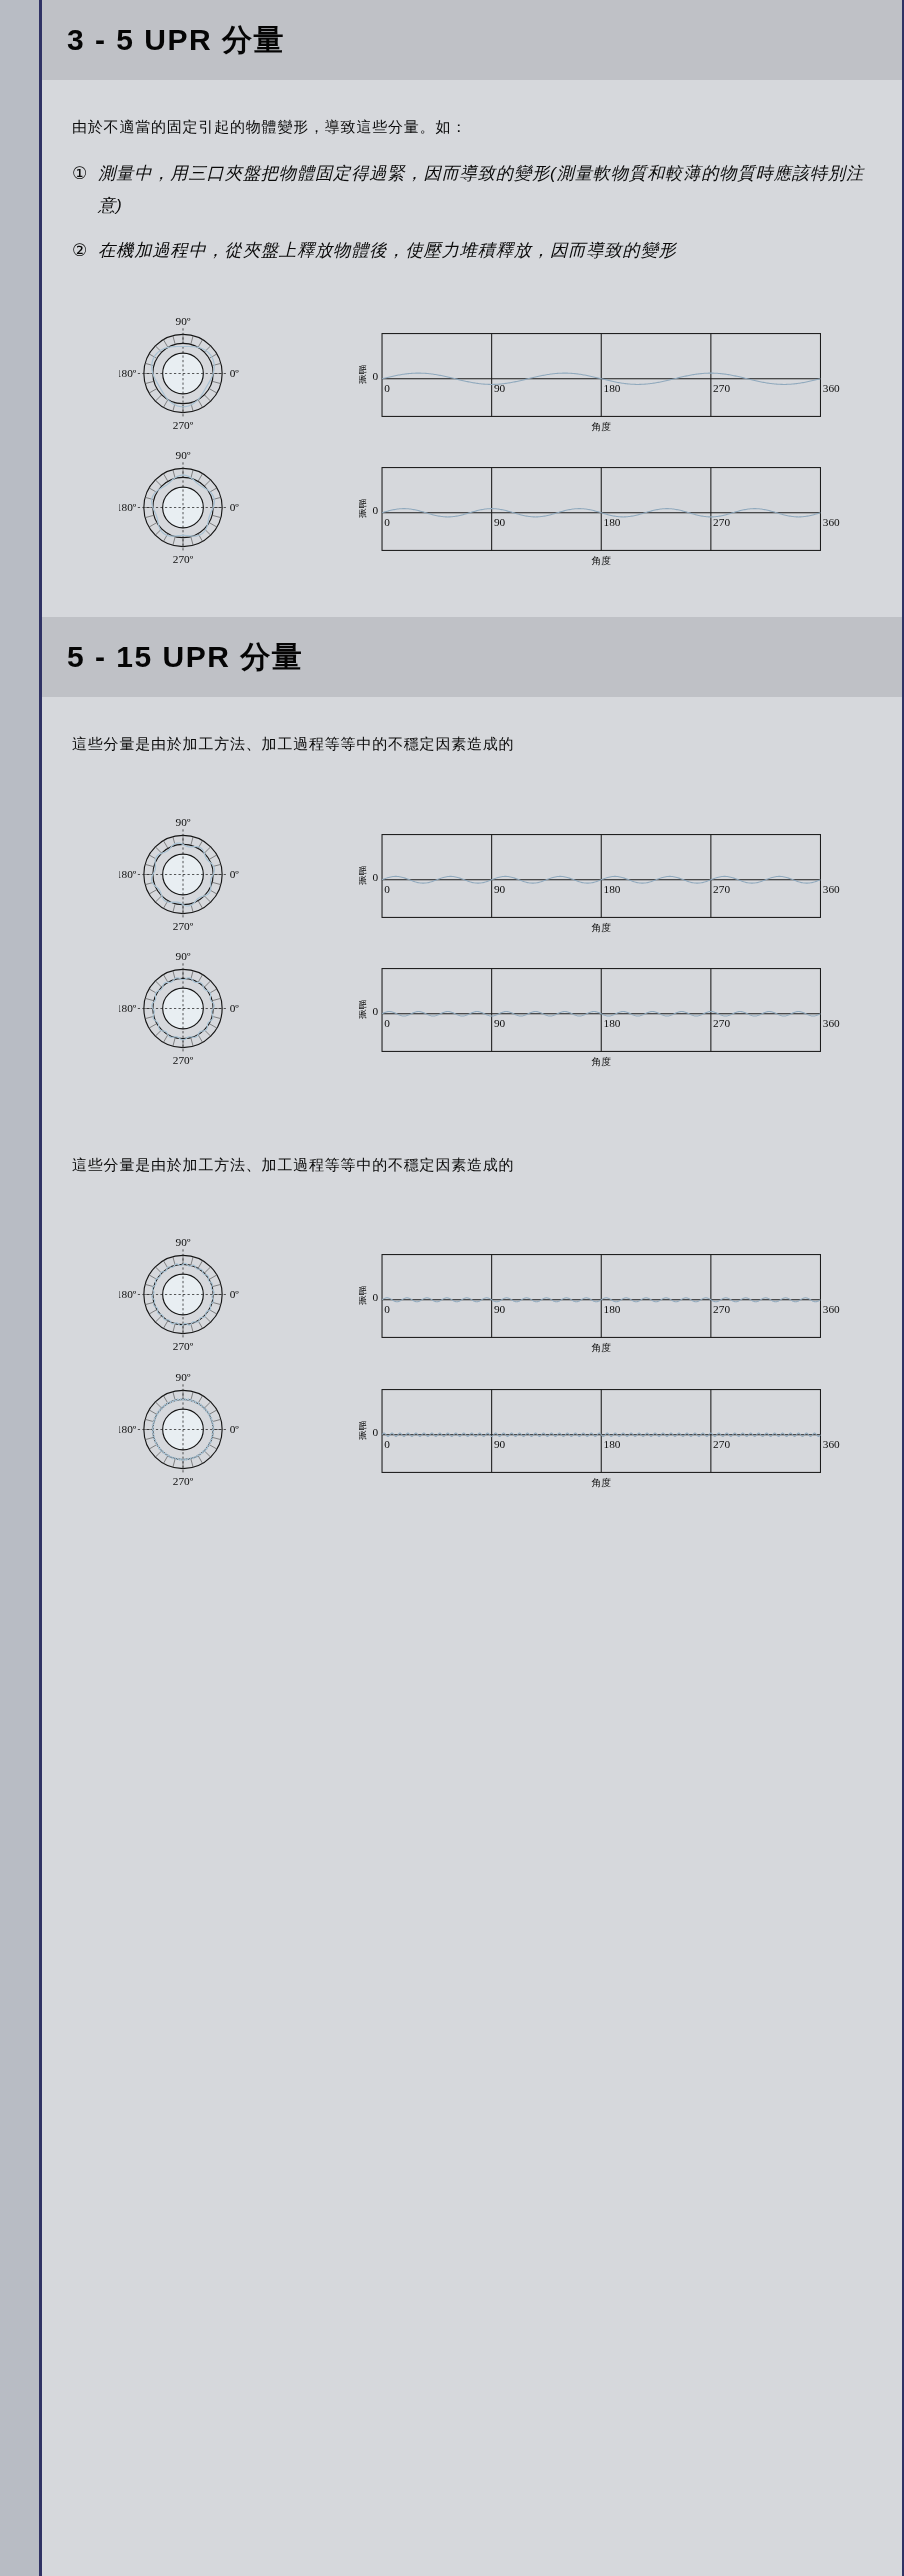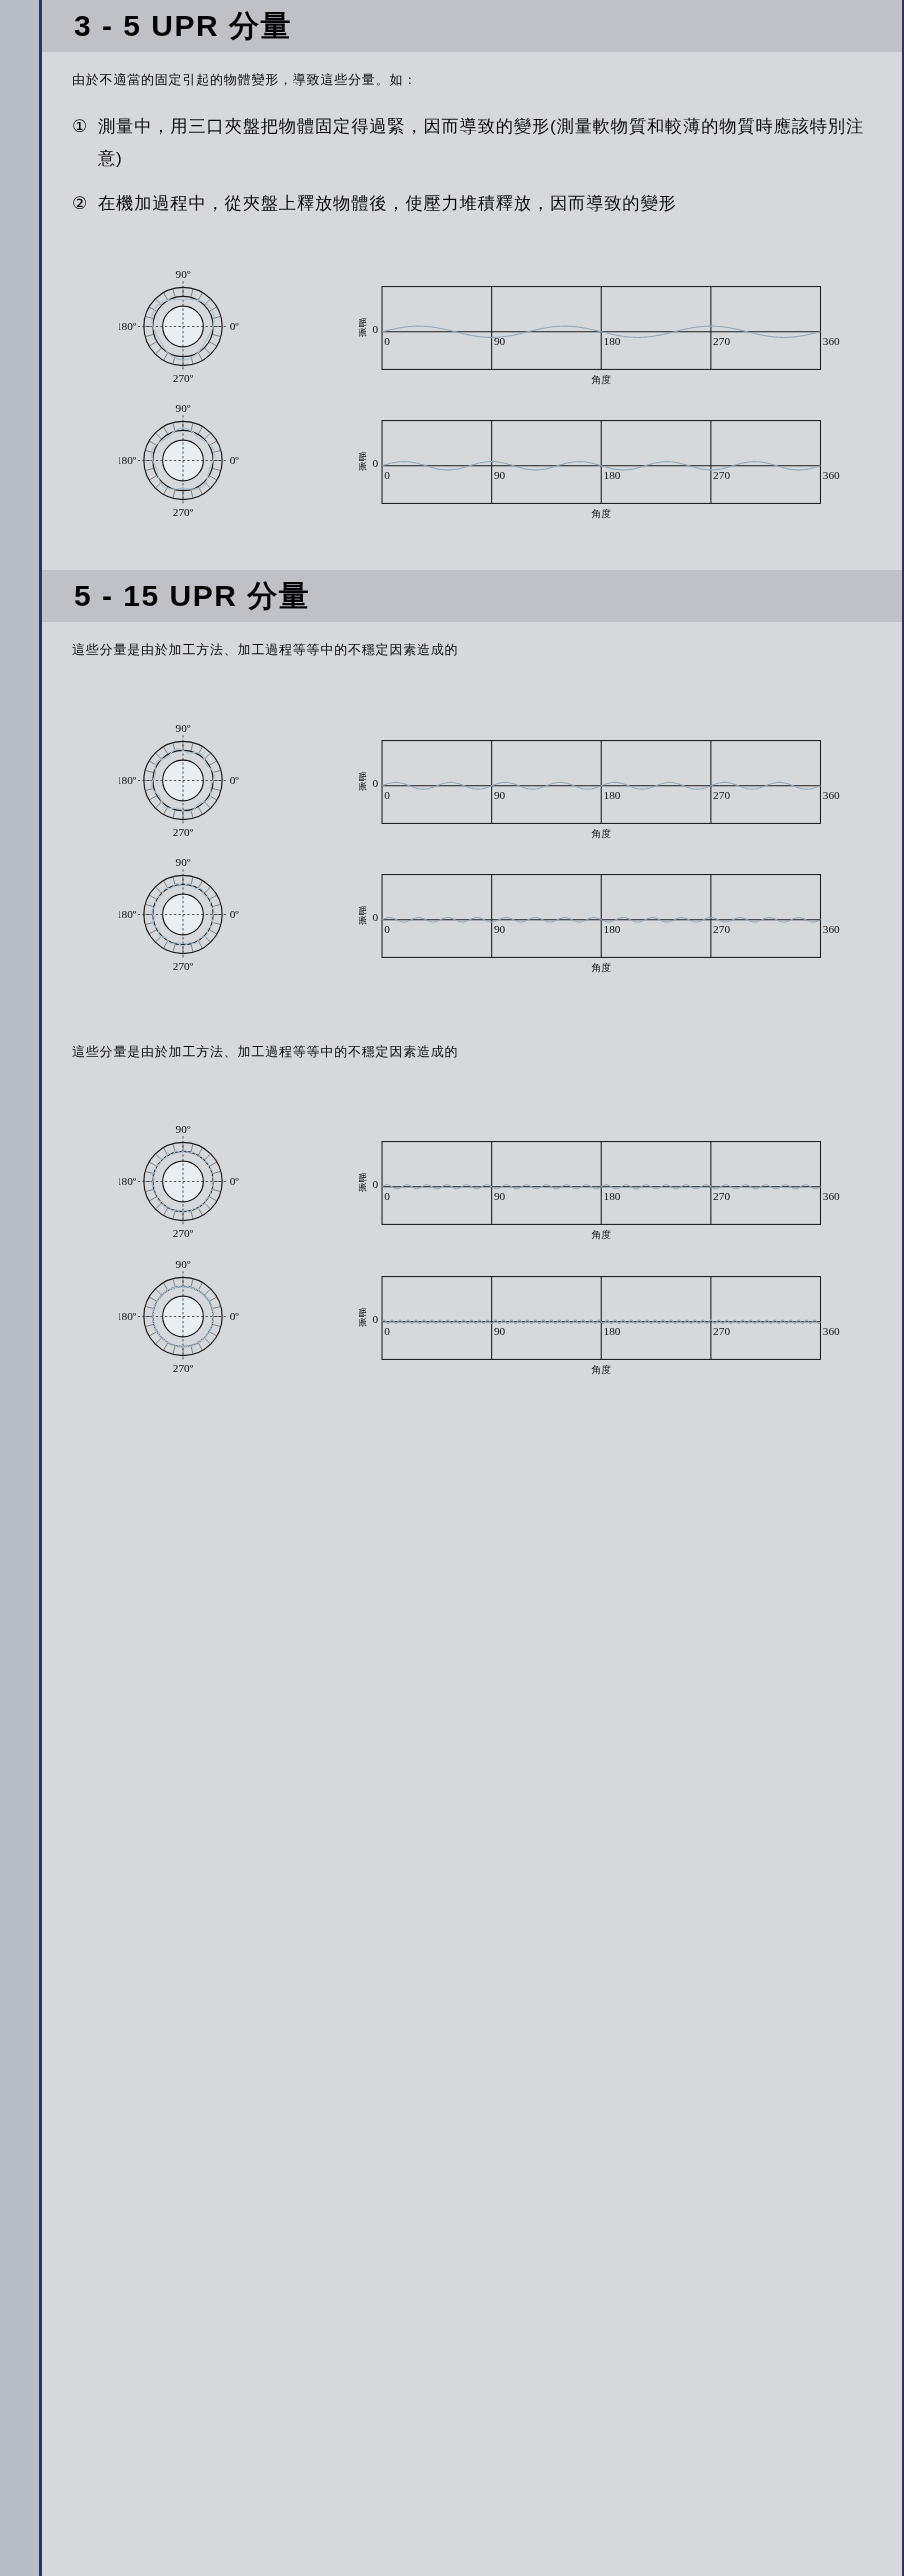--- a/index.html
+++ b/index.html
@@ -15,51 +15,51 @@
     left:39px; top:0px;
     width:866px; height:2576px;
     border-left:3.8px solid #2f3264;
     border-right:3.8px solid #2f3264;
     box-sizing:border-box;
     background:#d6d8dc;
   }
   .section{ position:relative; }
   .sec-header{
     background:#bfc1c6;
-    height:52px;
+    height:80px;
     display:flex; align-items:center;
-    padding-left:32px;
+    padding-left:25px;
     box-sizing:border-box;
   }
   .sec-title{
     font-size:30px;
     font-weight:bold;
     color:#050505;
     letter-spacing:1.5px;
     font-family:"Liberation Sans","DejaVu Sans",sans-serif;
   }
   .sec-body{ background:#d6d8dc; padding:0 30px 0 30px; }
   .para{
-    font-size:13px;
+    font-size:15px;
     line-height:27px;
     color:#0a0a0a;
-    padding-top:14px;
+    padding-top:33px;
     letter-spacing:0.8px;
   }
   .list{ margin-top:16.6px; }
   .li{
     display:flex;
     font-size:17.3px;
     line-height:32px;
     color:#0a0a0a;
     margin-bottom:13.6px;
     letter-spacing:0.8px;
   }
   .li .num{ width:26px; flex:0 0 26px; }
-  .li .txt{ flex:1; }
+  .li .txt{ flex:1;font-style:italic; }
 
   
   .chart-row{
     position:relative;
     height:113px;
     margin-top:7.5px;
   }
   .polar-wrap{
     position:absolute;
     left:47px; top:0;text-decoration:underline;

